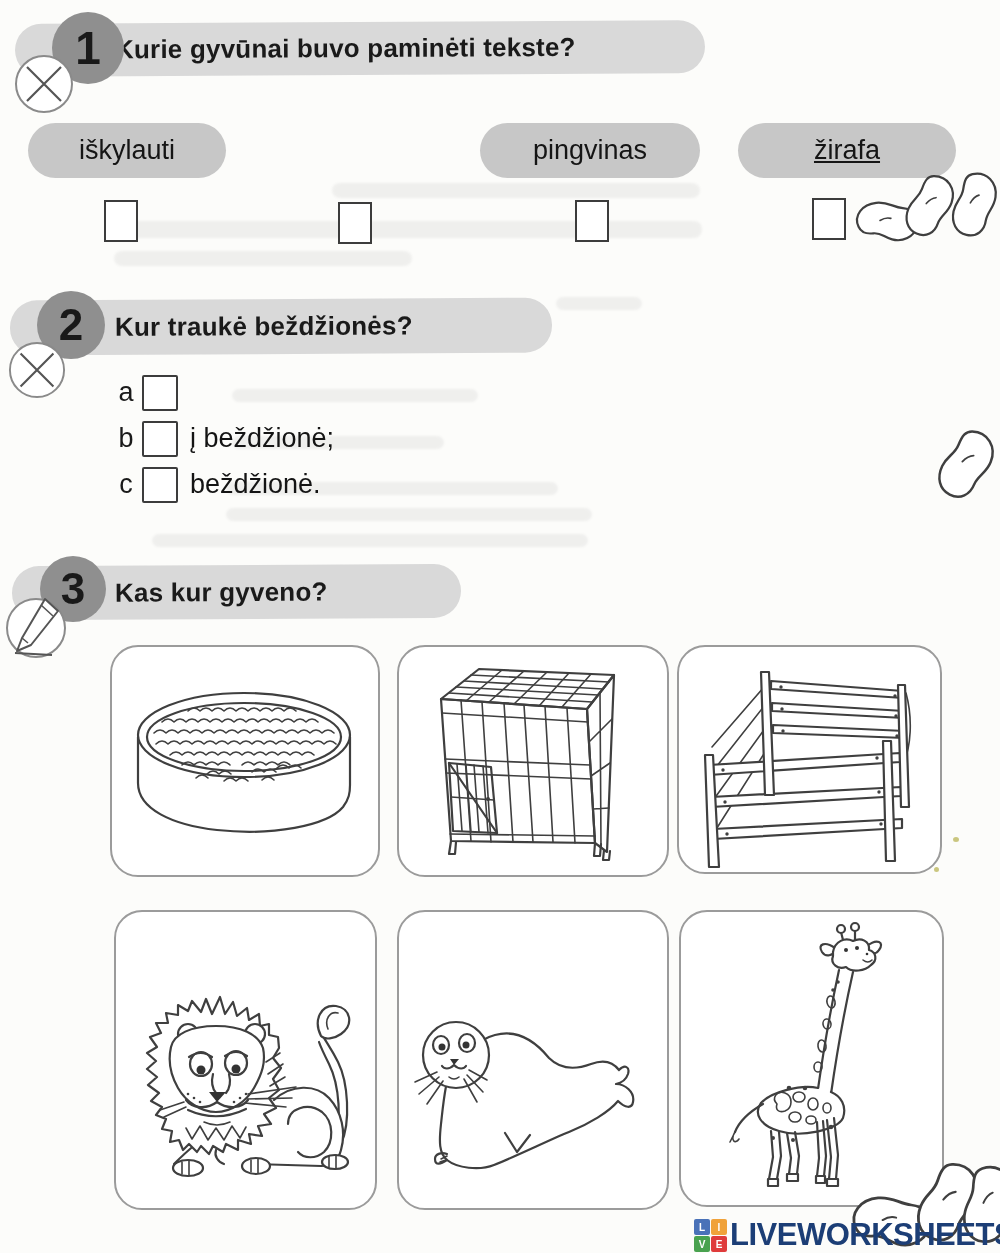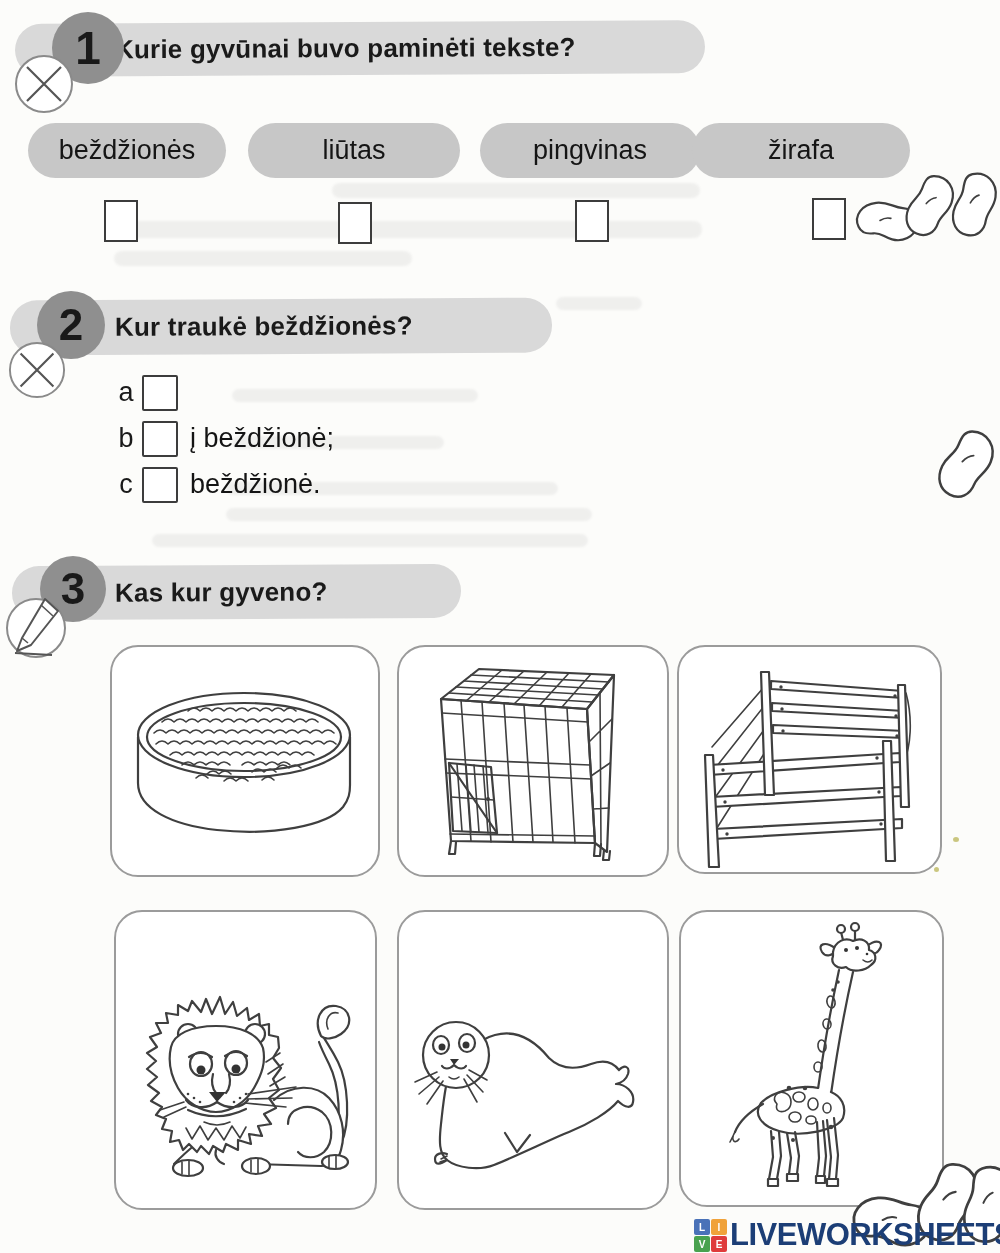--- a/index.html
+++ b/index.html
@@ -58,29 +58,26 @@
     <span>1</span>
   </div>
   <div class="task-circle" style="left:14px;top:54px;width:60px;height:60px;">
     <svg viewBox="0 0 60 60">
       <circle cx="30" cy="30" r="28" fill="#fff" stroke="#8a8a8a" stroke-width="2"></circle>
       <path d="M13,13 L47,47 M47,13 L13,47" stroke="#555" stroke-width="2.2" fill="none"></path>
     </svg>
   </div>
 
   <div class="pill" style="left:28px;top:123px;width:198px;">
-    <span>beždžionės</span>
-  </div>
-  <div class="pill" style="left:248px;top:123px;width:212px;">
-    <span>liūtas</span>
+    <span>iškylauti</span>
   </div>
   <div class="pill" style="left:480px;top:123px;width:220px;">
     <span>pingvinas</span>
   </div>
-  <div class="pill" style="left:692px;top:123px;width:218px;">
+  <div class="pill" style="left:738px;top:123px;width:218px;text-decoration:underline;">
     <span>žirafa</span>
   </div>
 
   <div class="cb q1" style="left:104px;top:200px;"></div>
   <div class="cb q1" style="left:338px;top:202px;"></div>
   <div class="cb q1" style="left:575px;top:200px;"></div>
   <div class="cb q1" style="left:812px;top:198px;"></div>
 
   <div class="beans" style="left:848px;top:170px;width:152px;height:74px;">
     <svg viewBox="0 0 152 74">

